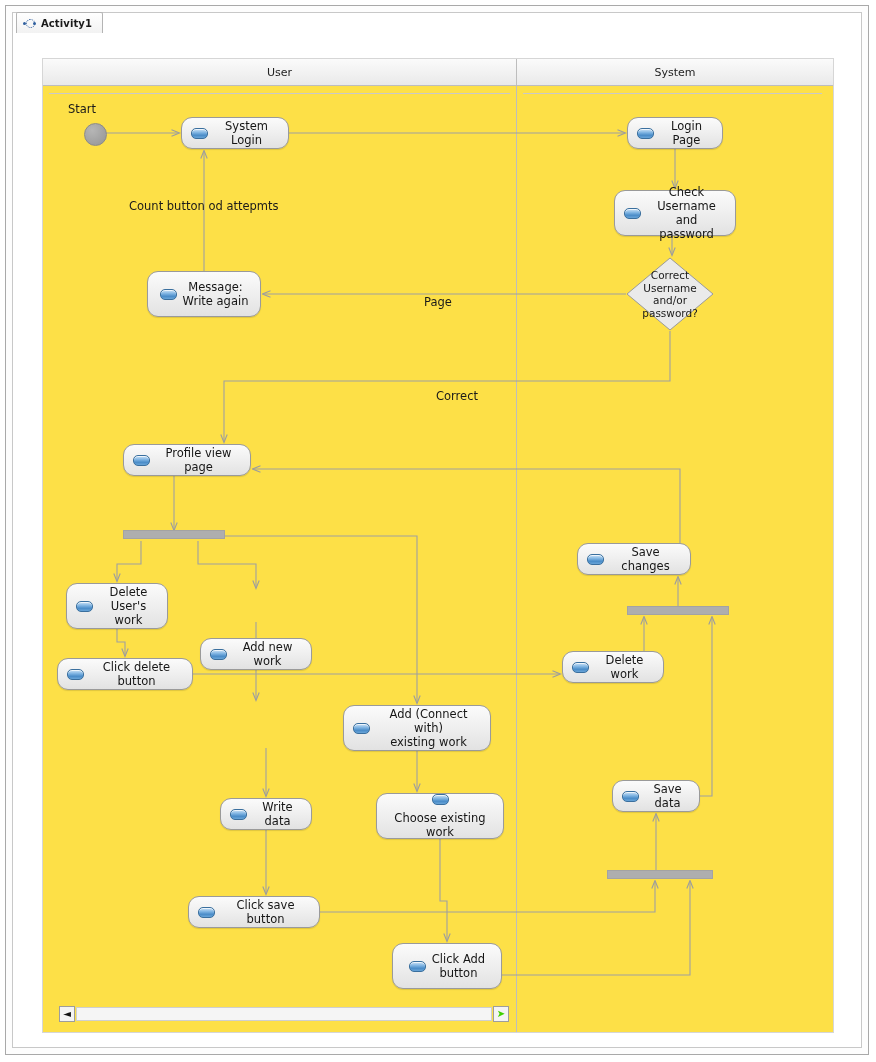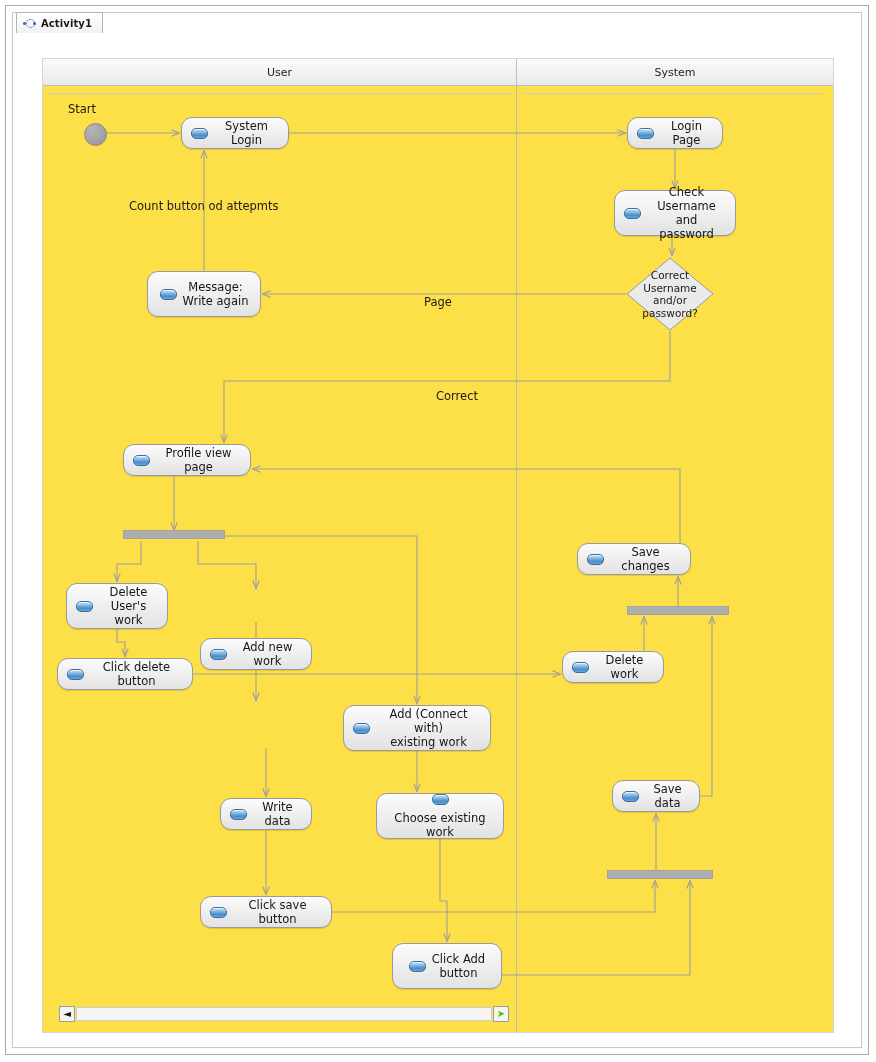--- a/index.html
+++ b/index.html
@@ -262,21 +262,21 @@
       <span class="act-icon"></span>
       <span class="lbl">Write data</span>
     </div>
 
     <div class="node" style="left:333px;top:734px;width:128px;height:46px;flex-direction:column;">
       <span class="act-icon"></span>
       <span class="lbl">Choose existing
 work</span>
     </div>
 
-    <div class="node" style="left:145px;top:837px;width:132px;height:32px;margin-left:12px;">
+    <div class="node" style="left:145px;top:837px;width:132px;height:32px;">
       <span class="act-icon"></span>
       <span class="lbl">Click save button</span>
     </div>
 
     <div class="node" style="left:349px;top:884px;width:110px;height:46px;">
       <span class="act-icon"></span>
       <span class="lbl">Click Add
 button</span>
     </div>
 

